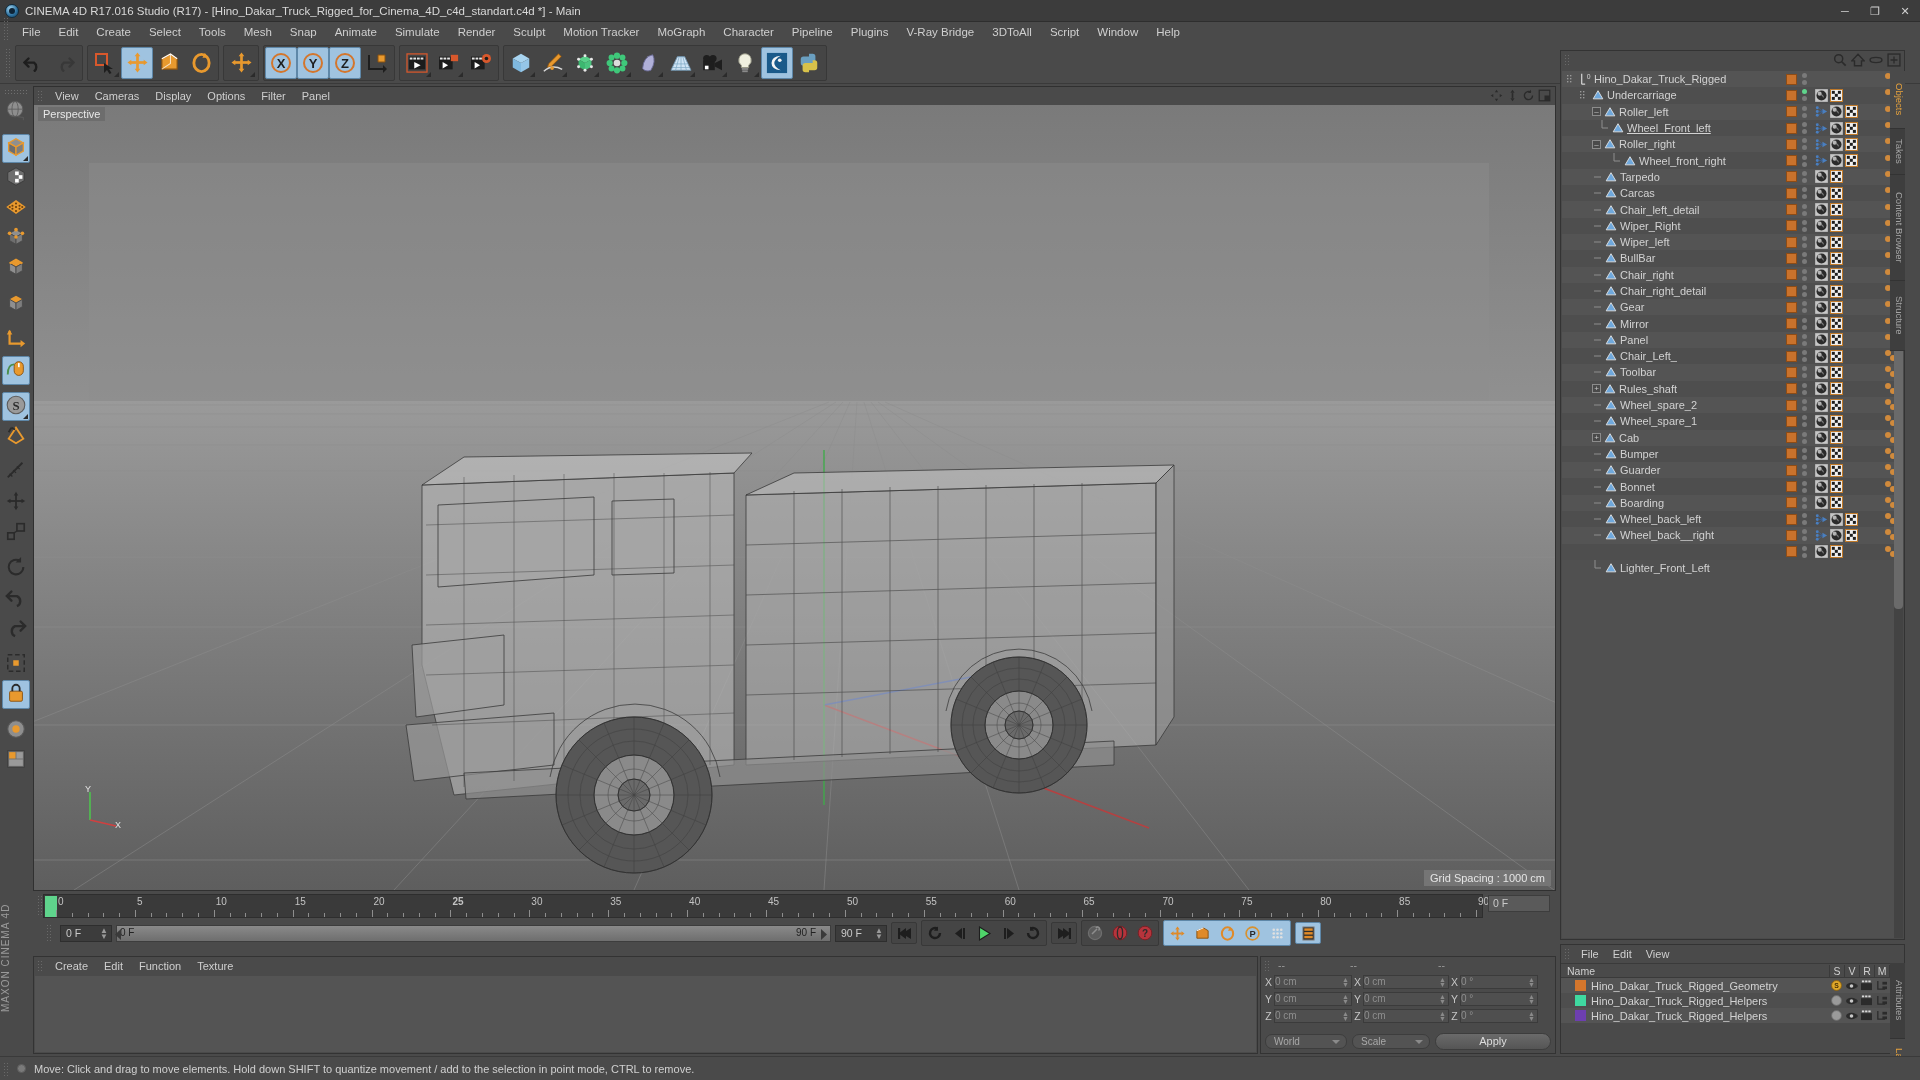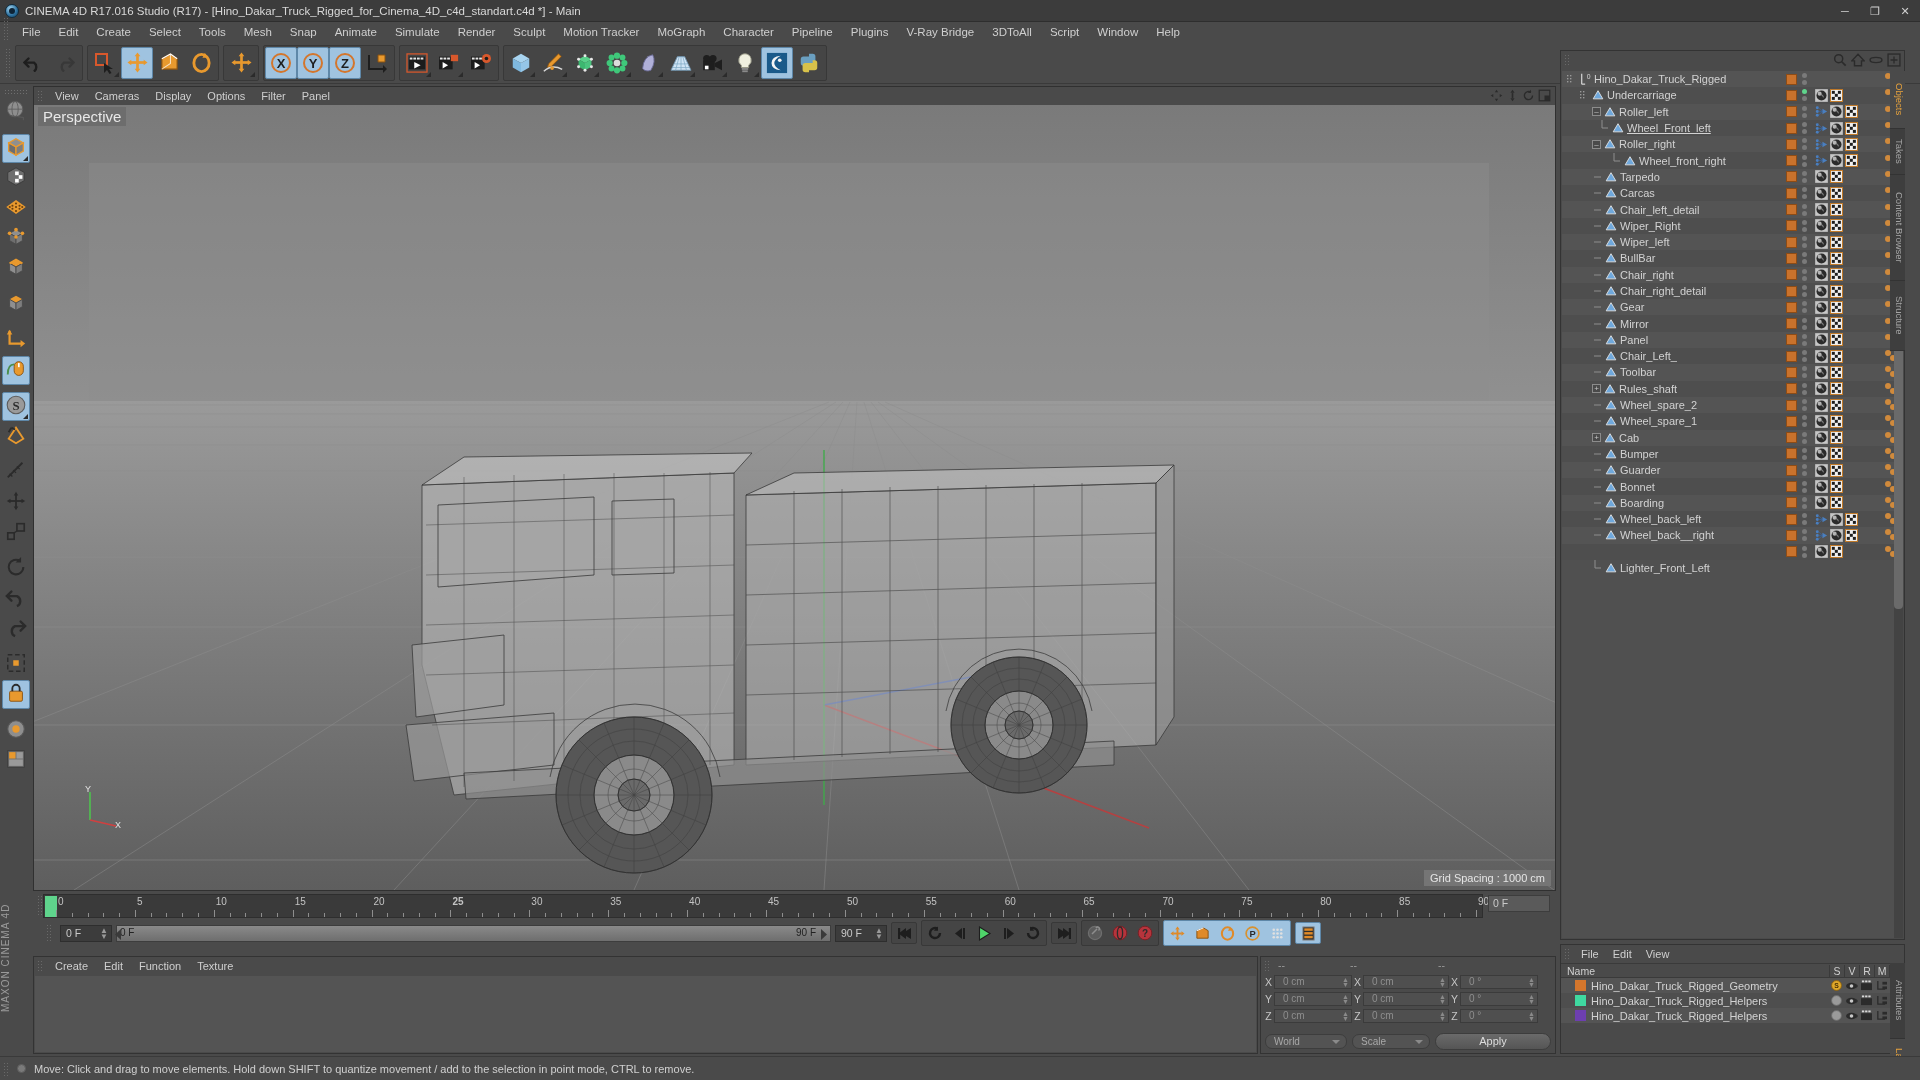--- a/index.html
+++ b/index.html
@@ -76,21 +76,21 @@
     background:#4a4a4a; border:1px solid #303030; }
   .vp-menu { position:absolute; left:0; top:0; width:100%; height:18px; background:#4a4a4a;
     display:flex; align-items:center; }
   .vp-menu .grip { height:12px; }
   .vp-mi { font-size:11px; color:#cfcfcf; padding:0 8px; line-height:18px; }
   .vp-axisicons { position:absolute; right:4px; top:2px; display:flex; gap:3px; }
   .vp-ai { width:13px; height:13px; }
   .vp { position:absolute; left:0; top:18px; width:1521px; height:785px; overflow:hidden;
     background:linear-gradient(#7d7d7d 0%, #8a8a8a 38%, #9b9b9b 38.2%, #6e6e6e 100%); }
   .vp-label { position:absolute; left:4px; top:2px; background:#6d6d6d; color:#e8e8e8;
-    font-size:15px; padding:1px 5px; z-index:6; }
+    font-size:11px; padding:1px 5px; z-index:6; }
   .vp-grid { position:absolute; left:0; top:0; width:100%; height:100%; z-index:1;}
   .gridspacing { position:absolute; right:4px; bottom:4px; background:#757575;
     color:#e5e5e5; font-size:11px; padding:2px 6px; z-index:6; }
   .axisgizmo { position:absolute; left:48px; bottom:62px; z-index:6; }
 
   
   .tl { position:absolute; left:33px; top:892px; width:1523px; height:62px; background:#4a4a4a; }
   .tl-ruler { position:absolute; left:10px; top:2px; width:1440px; height:24px;
     background:#3a3a3a; border:1px solid #2e2e2e; }
   .tl-tickmark { position:absolute; bottom:0; width:1px; background:#8e8e8e; }
@@ -124,21 +124,21 @@
 
   
   .coord { position:absolute; left:1260px; top:956px; width:296px; height:98px;
     background:#4a4a4a; border:1px solid #333; }
   .co-head { height:16px; display:flex; align-items:center; font-size:10.5px; color:#9b9b9b; }
   .co-head span { padding:0 4px; }
   .co-grid { position:absolute; left:2px; top:17px; right:2px; }
   .co-row { display:flex; align-items:center; height:16px; margin-bottom:1px; }
   .co-lbl { width:11px; font-size:10.5px; color:#c6c6c6; text-align:center; flex:none; }
   .co-fld { height:14px; background:#4f4f4f; border:1px solid #3b3b3b; font-size:10px;
-    color:#8e8e8e; padding-left:8px; line-height:12px; position:relative; flex:none; }
+    color:#8e8e8e; padding-left:0; line-height:12px; position:relative; flex:none; }
   .co-fld .arr { position:absolute; right:2px; top:1px; font-size:7px; color:#8a8a8a; line-height:5px;}
   .co-foot { position:absolute; left:4px; bottom:3px; right:4px; display:flex;
     align-items:center; gap:5px; }
   .co-sel { height:15px; background:#535353; border:1px solid #3d3d3d; border-radius:7px;
     font-size:10px; color:#a8a8a8; padding-left:8px; line-height:13px; position:relative; flex:none;}
   .co-sel .caret { position:absolute; right:6px; top:5px; width:0;height:0;
     border-left:4px solid transparent;border-right:4px solid transparent;border-top:4px solid #8a8a8a;}
   .co-apply { height:17px; flex:1; background:linear-gradient(#6a6a6a,#555); border:1px solid #3d3d3d;
     border-radius:9px; font-size:11px; color:#ddd; text-align:center; line-height:15px; }
 

